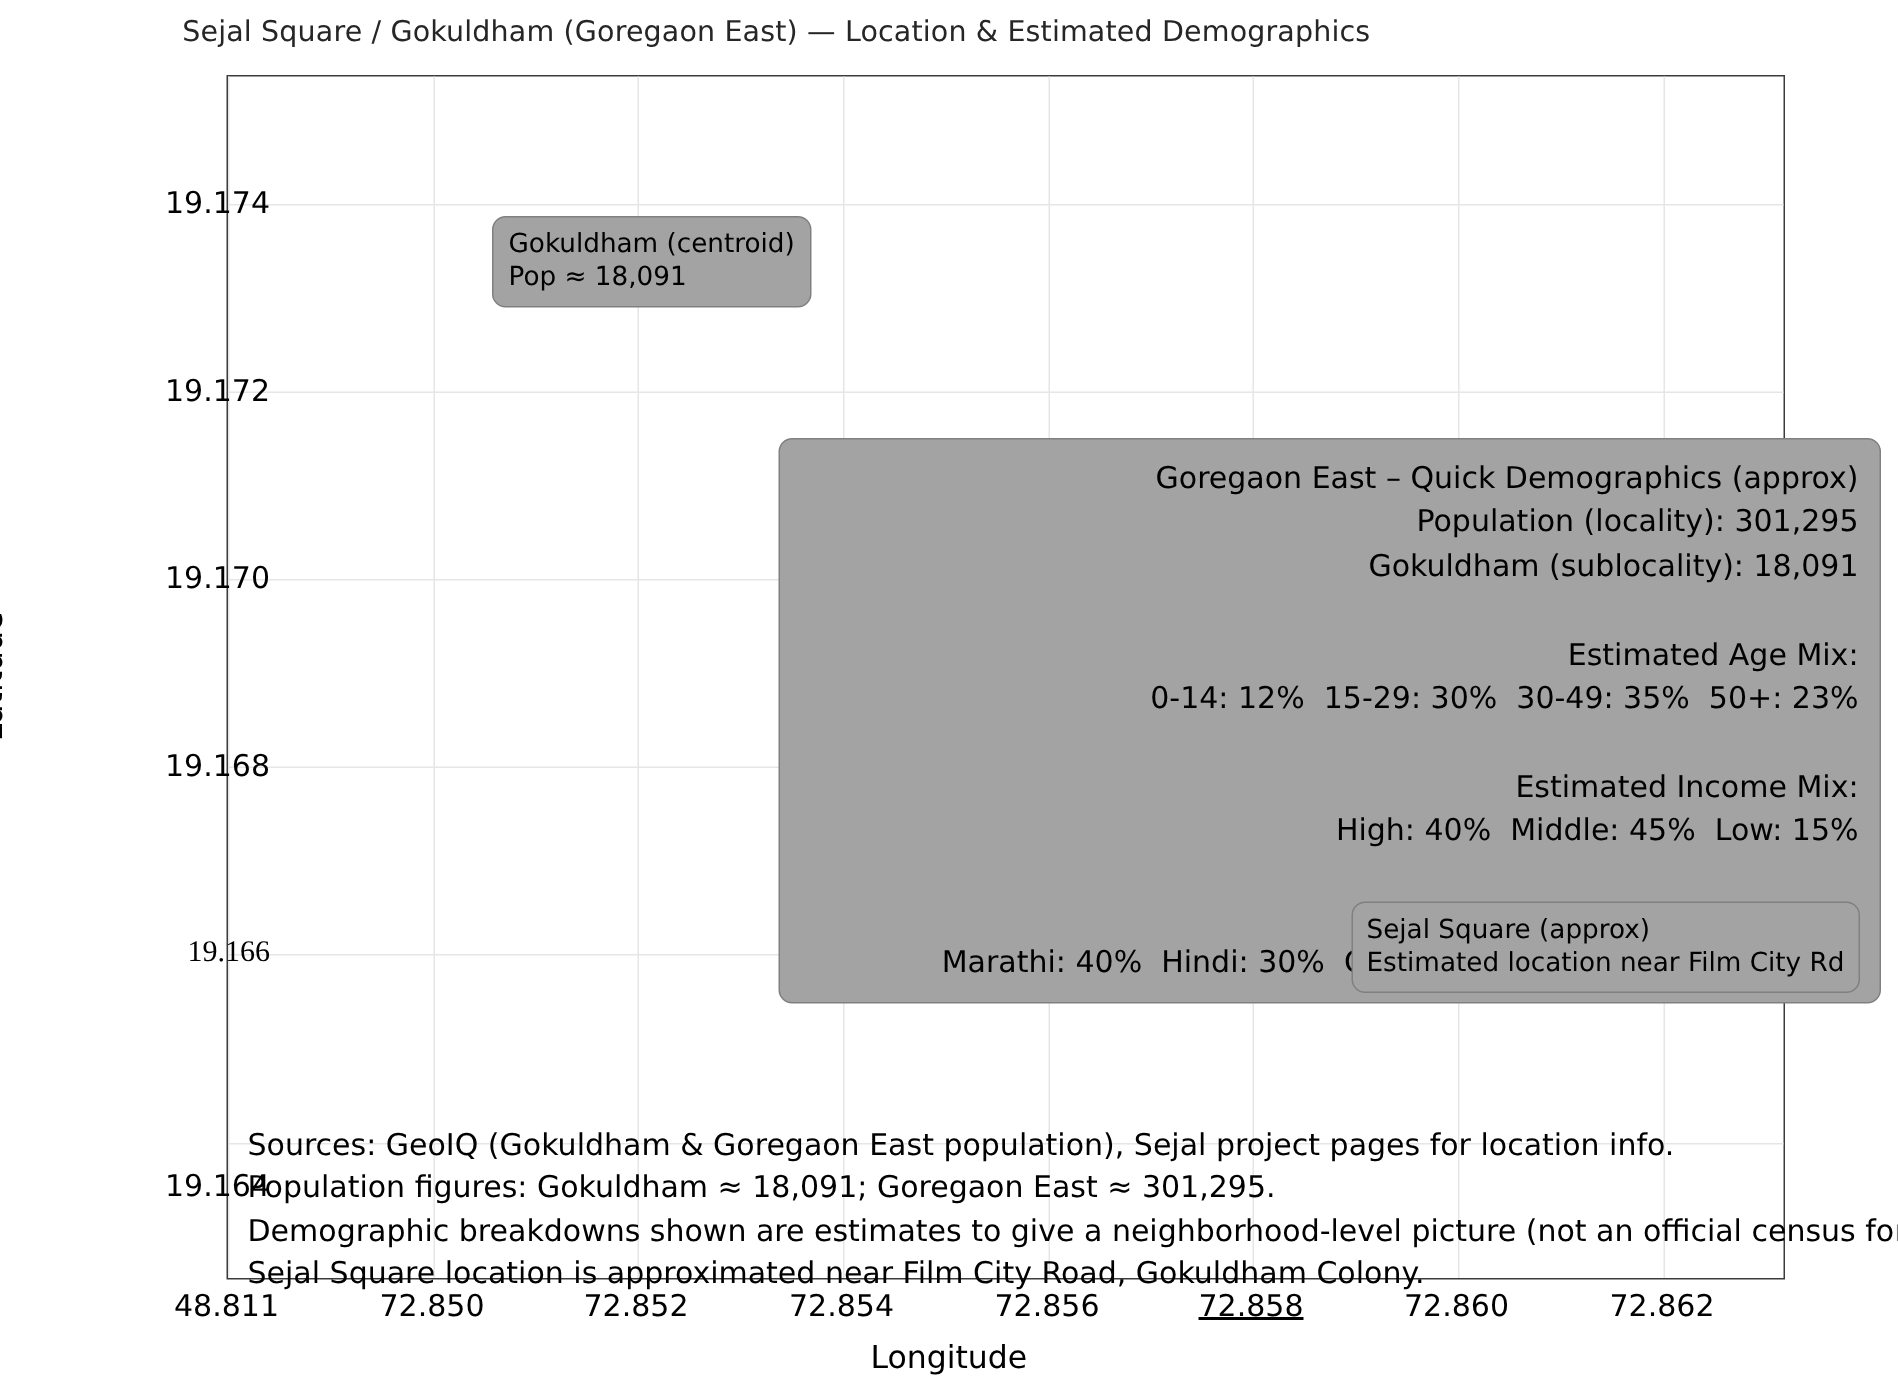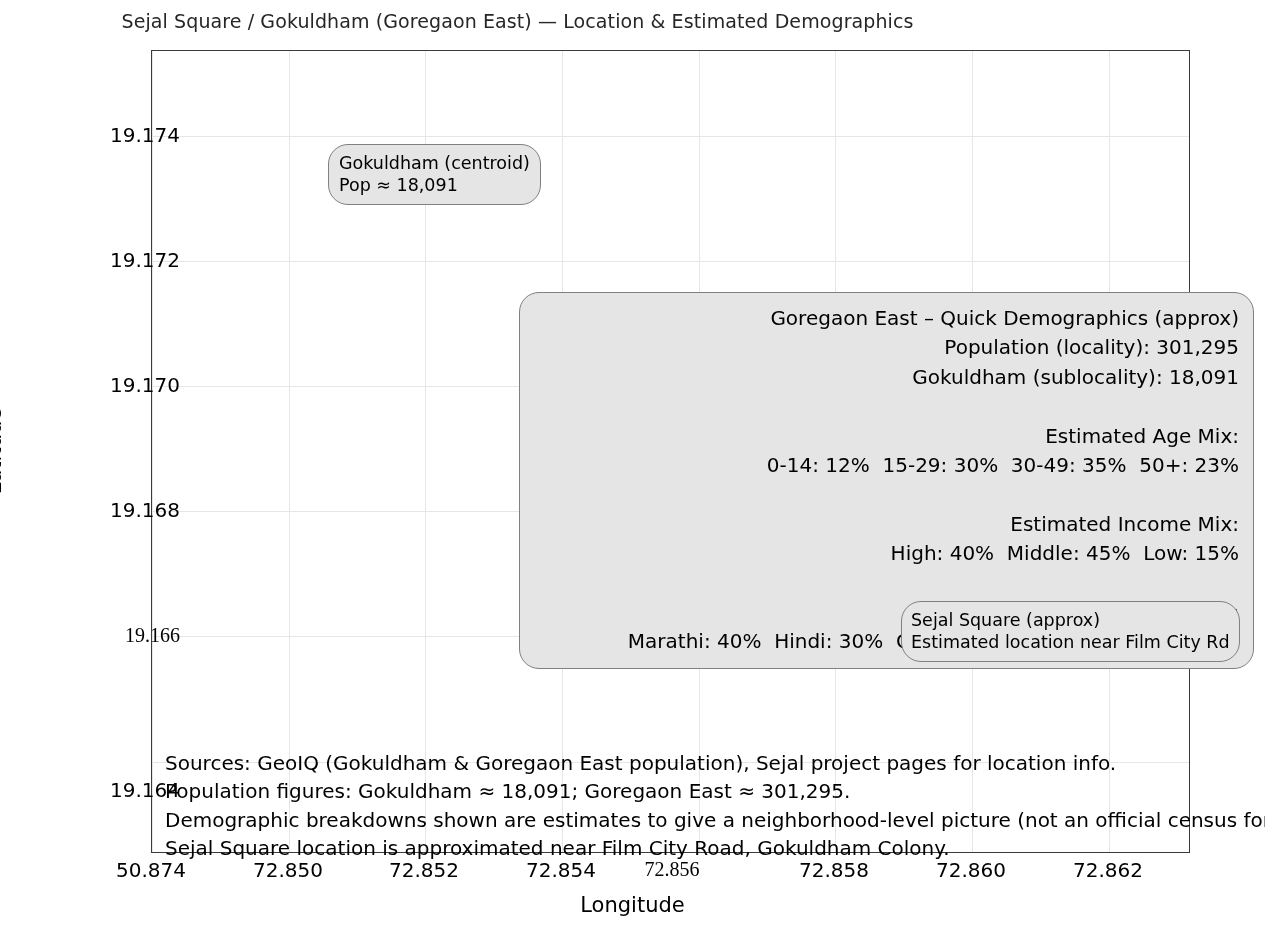--- a/index.html
+++ b/index.html
@@ -84,22 +84,22 @@
     top: 893px;
     width: 1265px;
     text-align: center;
     font-size: 21px;
     color: #000000;
   }
   
   .annot {
     position: absolute;
     border: 1.4px solid #808080;
-    border-radius: 20px;
-    background: #e5e5e5;
+    border-radius: 9px;
+    background: #a3a3a3;
     padding: 7px 10px;
     font-size: 17.5px;
     line-height: 1.28;
     color: #000000;
     white-space: pre;
     box-sizing: border-box;
   }
   #annot-gokuldham {
     left: 328px;
     top: 144px;
@@ -155,26 +155,26 @@
     <div class="gridline-h" style="top:85px;"></div>
   </div>
 
   <div class="ytick" style="top:778px;margin-top:12px;">19.164</div>
   <div class="ytick" style="top:635px;font-family:Liberation Serif, serif;">19.166</div>
   <div class="ytick" style="top:510px;">19.168</div>
   <div class="ytick" style="top:385px;">19.170</div>
   <div class="ytick" style="top:260px;">19.172</div>
   <div class="ytick" style="top:135px;text-align:right;">19.174</div>
 
-  <div class="xtick" style="left:151px;">50.874</div>
+  <div class="xtick" style="left:151px;">48.811</div>
   <div class="xtick" style="left:288px;">72.850</div>
   <div class="xtick" style="left:424px;text-align:center;">72.852</div>
   <div class="xtick" style="left:561px;">72.854</div>
-  <div class="xtick" style="left:672px;font-family:Liberation Serif, serif;">72.856</div>
-  <div class="xtick" style="left:834px;">72.858</div>
+  <div class="xtick" style="left:698px;">72.856</div>
+  <div class="xtick" style="left:834px;text-decoration:underline;">72.858</div>
   <div class="xtick" style="left:971px;">72.860</div>
   <div class="xtick" style="left:1108px;">72.862</div>
 
   <div id="ylabel">Latitude</div>
   <div id="xlabel">Longitude</div>
 
   <div class="annot" id="annot-gokuldham">Gokuldham (centroid)
 Pop ≈ 18,091</div>
   <div class="annot" id="annot-demographics">Goregaon East – Quick Demographics (approx)
 Population (locality): 301,295

